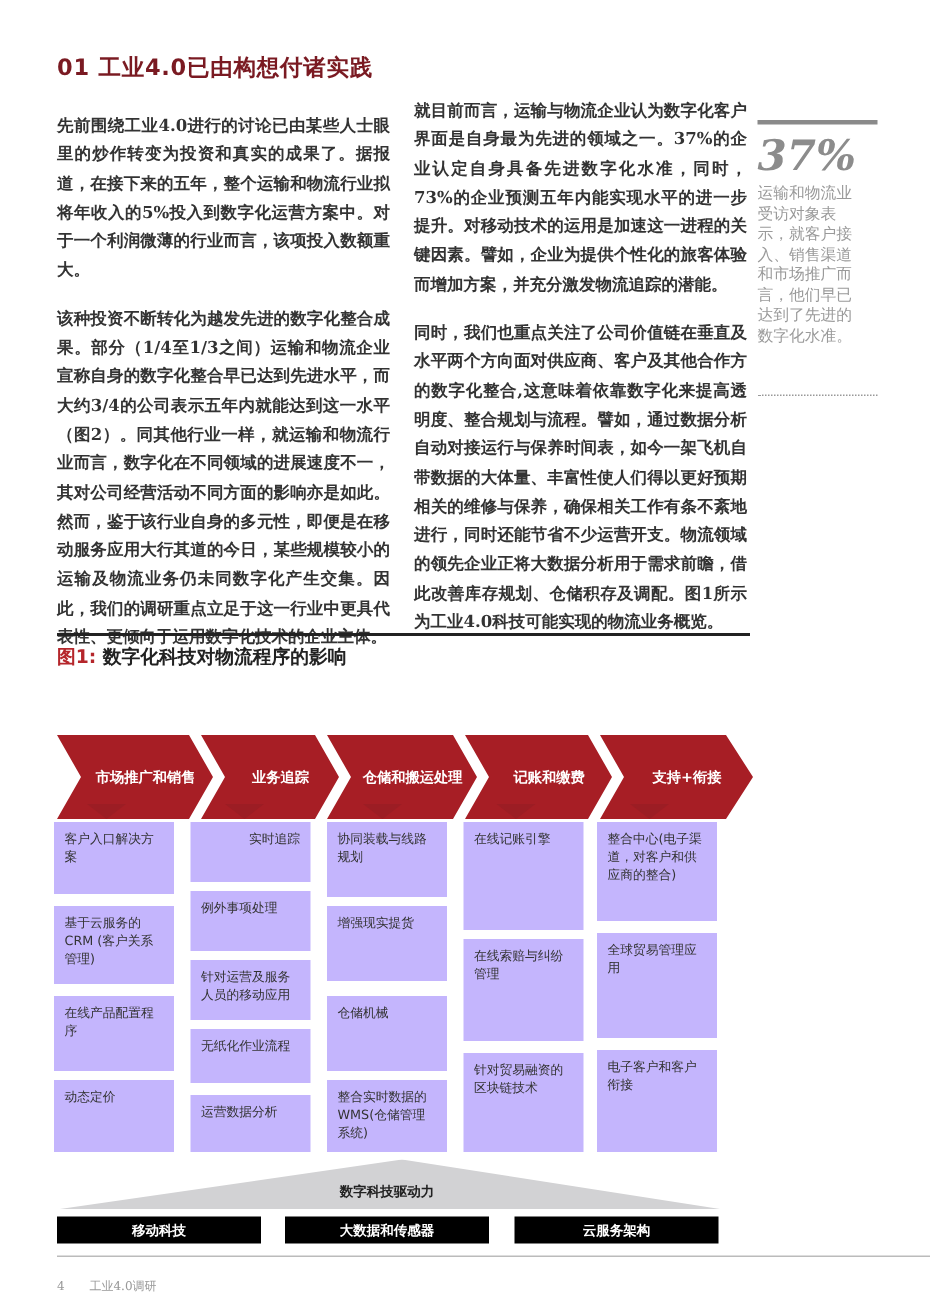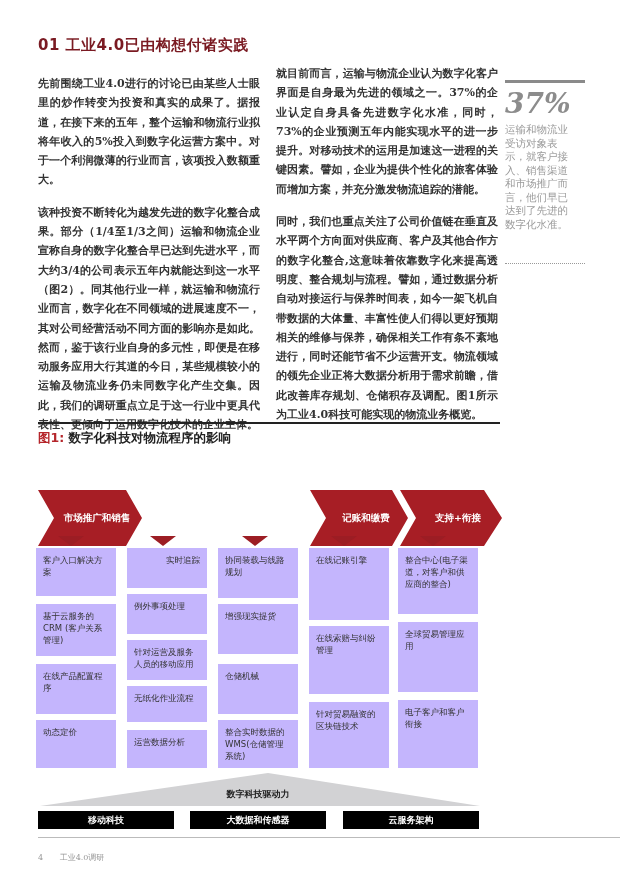--- a/index.html
+++ b/index.html
@@ -71,20 +71,32 @@
   <span class="fig-num">图1:</span><span> 数字化科技对物流程序的影响</span>
 </div>
 
 <div class="chevrons">
   <div class="chev" style="left:0; width:104px;">
     <svg width="104" height="56">
         <polygon points="0,0 88,0 104,28 88,56 0,56 16,28" fill="#a71e25"></polygon>
       </svg>
     <span class="chev-label">市场推广和销售</span>
   </div>
+  <div class="chev" style="left:96px; width:92px;">
+    <svg width="92" height="56">
+        <polygon points="0,0 76,0 92,28 76,56 0,56 16,28" fill="#a71e25"></polygon>
+      </svg>
+    <span class="chev-label">业务追踪</span>
+  </div>
+  <div class="chev" style="left:180px; width:100px;">
+    <svg width="100" height="56">
+        <polygon points="0,0 84,0 100,28 84,56 0,56 16,28" fill="#a71e25"></polygon>
+      </svg>
+    <span class="chev-label">仓储和搬运处理</span>
+  </div>
   <div class="chev" style="left:272px; width:98px;">
     <svg width="98" height="56">
         <polygon points="0,0 82,0 98,28 82,56 0,56 16,28" fill="#a71e25"></polygon>
       </svg>
     <span class="chev-label">记账和缴费</span>
   </div>
   <div class="chev" style="left:362px; width:102px;">
     <svg width="102" height="56">
         <polygon points="0,0 84,0 102,28 84,56 0,56 16,28" fill="#a71e25"></polygon>
       </svg>

